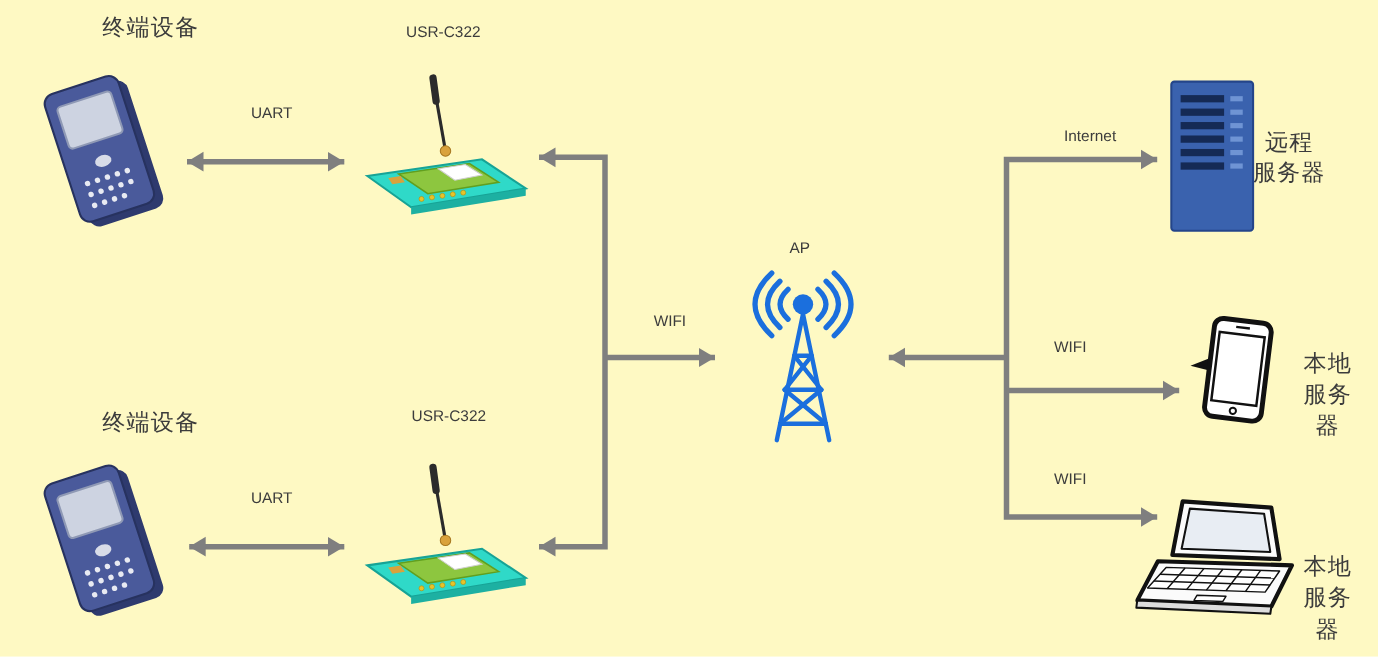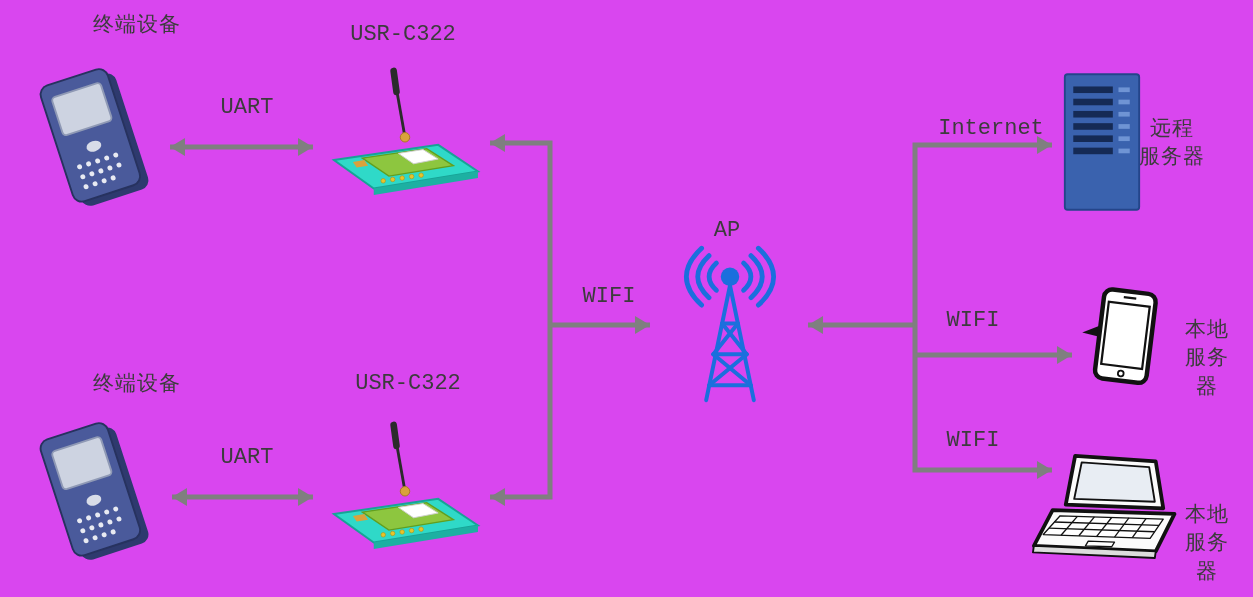--- a/index.html
+++ b/index.html
@@ -1,27 +1,27 @@
 <!DOCTYPE html>
 <html><head>
 <meta charset="utf-8">
 <style>
   html,body{margin:0;padding:0;background:#ffffff;}
   .canvas{
     position:relative;
     width:1253px;height:597px;
-    background:#d946ef;
-    font-family:Liberation Mono, monospace;
+    background:#fef9c3;
+    font-family:Liberation Sans, sans-serif;
     color:#3c3c3c;
     overflow:hidden;
   }
   .lbl{
     position:absolute;
     transform:translateX(-50%);
-    font-size:22px;
+    font-size:14px;
     line-height:1.35;
     white-space:pre-line;
     text-align:center;
     color:#3c3c3c;
   }
   .lbl.cn{font-size:21px;letter-spacing:1px;}
   .icon{position:absolute;}
   .icon svg{display:block;width:100%;height:100%;}
   svg.wires{position:absolute;left:0;top:0;width:1253px;height:597px;}
 </style>

